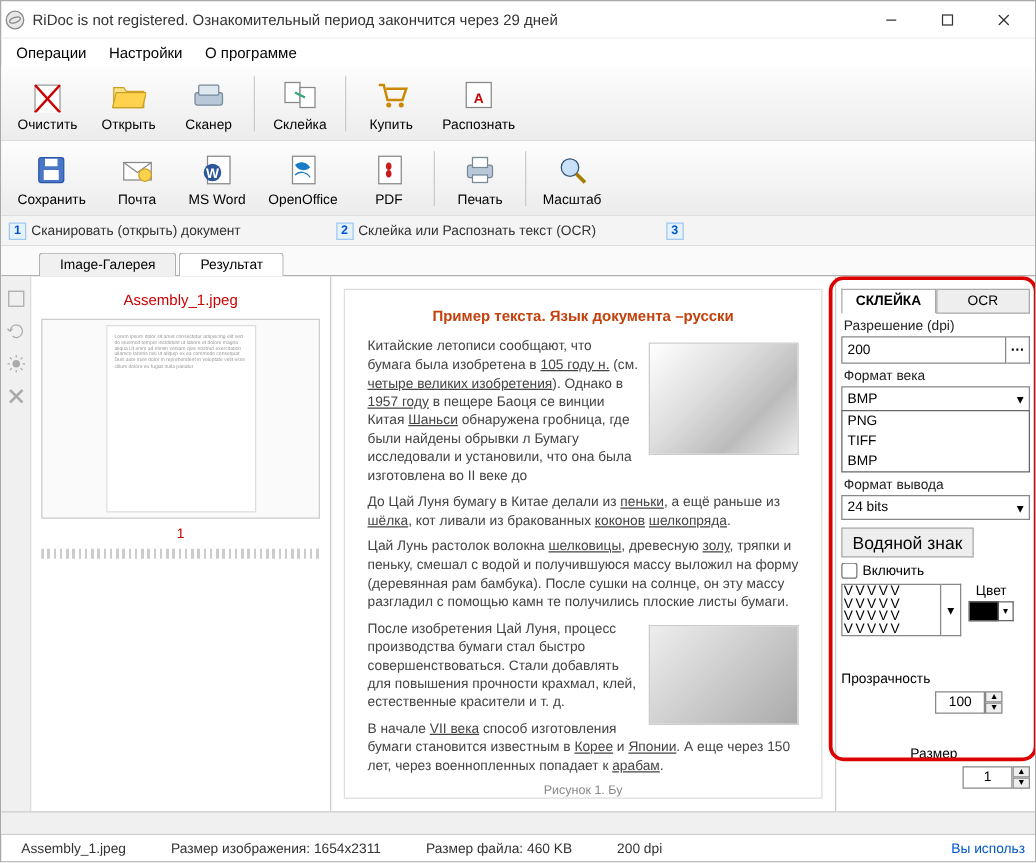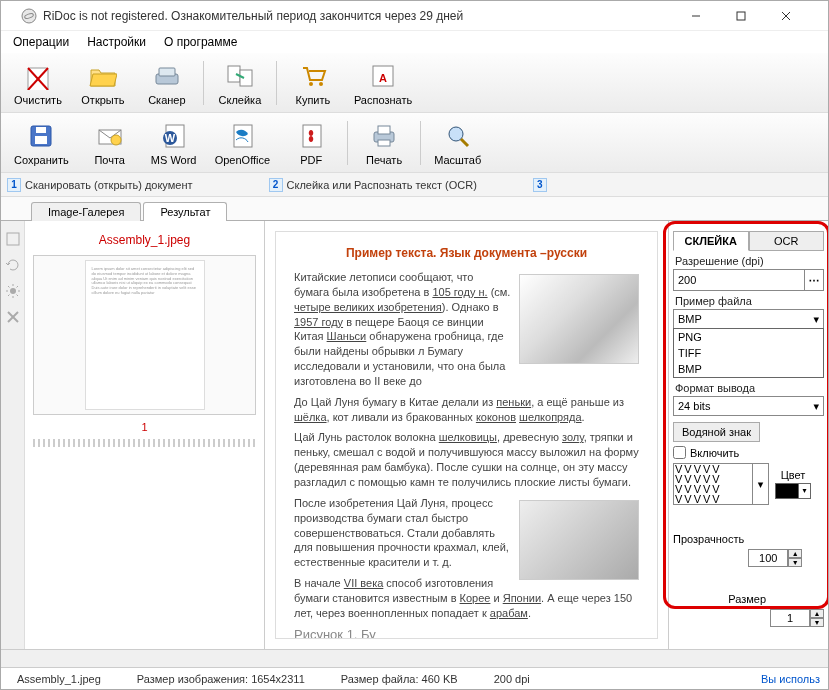--- a/index.html
+++ b/index.html
@@ -1,18 +1,18 @@
 <!DOCTYPE html>
 <html><head>
 <meta charset="utf-8">
 <style>
 * { box-sizing: border-box; margin: 0; padding: 0; font-family: Tahoma, Arial, sans-serif; font-size: 11px; }
 body { background: #fff; width: 829px; height: 690px; overflow: hidden; position: relative; }
 .window { border: 1px solid #aaa; height: 690px; display: flex; flex-direction: column; }
-.titlebar { height: 30px; display: flex; align-items: center; padding: 0 20px; border-bottom: 1px solid #eee; }
+.titlebar { height: 30px; display: flex; align-items: center; padding: 0 3px; border-bottom: 1px solid #eee; }
 .titlebar-icon { width: 16px; height: 16px; margin-right: 6px; }
 .titlebar-icon svg { width: 16px; height: 16px; }
 .titlebar-title { flex: 1; font-size: 12px; color: #333; }
 .winbtns { display: flex; gap: 0; }
 .winbtn { width: 45px; height: 28px; display: flex; align-items: center; justify-content: center; cursor: pointer; }
 .menubar { height: 22px; display: flex; align-items: center; padding: 0 4px; gap: 2px; }
 .menuitem { padding: 2px 8px; cursor: pointer; font-size: 12px; }
 .toolbar { height: 60px; display: flex; align-items: center; padding: 2px 6px; gap: 4px; border-bottom: 1px solid #ddd; background: linear-gradient(#fdfdfd,#ececec); }
 .toolbtn { display: flex; flex-direction: column; align-items: center; justify-content: center; min-width: 60px; height: 54px; padding: 2px 6px; cursor: pointer; border: 1px solid transparent; border-radius: 2px; gap: 2px; }
 .toolbtn .ticon { width: 32px; height: 32px; display: flex; align-items: center; justify-content: center; }
@@ -46,21 +46,21 @@
 .rtab { flex: 1; text-align: center; padding: 3px 0; border: 1px solid #aaa; font-size: 11px; cursor: pointer; background: #eee; }
 .rtab.active { background: #fff; font-weight: bold; border-bottom-color: #fff; }
 .rlabel { font-size: 11px; color: #222; margin: 4px 0 2px 2px; }
 .rinput { width: 100%; height: 22px; border: 1px solid #888; padding: 6px 4px; font-size: 11px; background: #fff; }
 .rinputwrap { position: relative; display: flex; }
 .rinputwrap .dots { width: 22px; border: 1px solid #888; border-left: none; text-align: center; cursor: pointer; line-height: 20px; font-weight: bold; }
 .rselect { width: 100%; height: 20px; border: 1px solid #888; font-size: 11px; background: #fff; display: flex; align-items: center; justify-content: space-between; padding: 0 4px; cursor: pointer; }
 .dropdown { border: 1px solid #666; background: #fff; margin-top: -1px; }
 .dropdown .opt { padding: 2px 4px; cursor: pointer; }
 .dropdown .opt.selected { background: #316ac5; color: #fff; }
-.grouplabel { border: 1px solid #aaa; padding: 3px 8px; display: inline-block; font-size: 11px; margin-top: 6px; background: #eee; }
+.grouplabel { border: 1px solid #aaa; padding: 3px 8px; display: inline-block; font-size: 14px; margin-top: 6px; background: #eee; }
 .chkrow { display: flex; align-items: center; gap: 4px; margin: 4px 0; }
 .chkrow input { width: 13px; height: 13px; }
 .wm-pattern { width: 80px; height: 42px; border: 1px solid #888; background: #fff; font-size: 9px; letter-spacing: 2px; line-height: 10px; overflow: hidden; padding: 1px; display: flex; align-items: center; }
 .wm-pattern span { display: block; }
 .colorwrap { display: flex; flex-direction: column; gap: 2px; align-items: center; }
 .colorbox { width: 24px; height: 16px; background: #000; border: 1px solid #666; cursor: pointer; }
 .transwrap { display: flex; align-items: center; gap: 4px; margin-top: 6px; }
 .spin { display: flex; margin-top: 38px; }
 .spin input { width: 40px; height: 18px; border: 1px solid #888; text-align: center; font-size: 11px; }
 .spinbtns { display: flex; flex-direction: column; }
@@ -315,57 +315,57 @@
       <div class="docpage">
         <h4>Пример текста. Язык документа –русски</h4>
         <div class="docimg"></div>
         <p><span>Китайские летописи сообщают, что бумага была изобретена в </span><span class="u">105 году н.</span><span> (см. </span><span class="u">четыре великих изобретения</span><span>). Однако в </span><span class="u">1957 году</span><span> в пещере Баоця се винции Китая </span><span class="u">Шаньси</span><span> обнаружена гробница, где были найдены обрывки л Бумагу исследовали и установили, что она была изготовлена во II веке до</span></p>
         <p><span>До Цай Луня бумагу в Китае делали из </span><span class="u">пеньки</span><span>, а ещё раньше из </span><span class="u">шёлка</span><span>, кот ливали из бракованных </span><span class="u">коконов</span><span> </span><span class="u">шелкопряда</span><span>.</span></p>
         <p><span>Цай Лунь растолок волокна </span><span class="u">шелковицы</span><span>, древесную </span><span class="u">золу</span><span>, тряпки и пеньку, смешал с водой и получившуюся массу выложил на форму (деревянная рам бамбука). После сушки на солнце, он эту массу разгладил с помощью камн те получились плоские листы бумаги.</span></p>
         <div style="clear:both"></div>
         <div class="docimg2"></div>
         <p>После изобретения Цай Луня, процесс произ­водства бумаги стал быстро совершенство­ваться. Стали добавлять для повышения прочности крахмал, клей, естественные кра­сители и т. д.</p>
         <p><span>В начале </span><span class="u">VII века</span><span> способ изготовления бумаги становится известным в </span><span class="u">Корее</span><span> и </span><span class="u">Японии</span><span>. А еще через 150 лет, через военнопленных по­падает к </span><span class="u">арабам</span><span>.</span></p>
-        <div style="clear:both;text-align:left;font-size:13px;color:#888">Рисунок 1. Бу</div>
+        <div style="clear:both;text-align:center;font-size:10px;color:#888">Рисунок 1. Бу</div>
         <p><span>В VI—VIII веках производство бумаги осуществлялось в </span><span class="u">Средней Азии</span></p>
       </div>
     </div>
 
     <div class="rightpanel">
       <div class="redframe"></div>
       <div class="rtabs">
         <div class="rtab active">СКЛЕЙКА</div>
         <div class="rtab">OCR</div>
       </div>
       <div class="rlabel">Разрешение (dpi)</div>
       <div class="rinputwrap">
         <input class="rinput" value="200" style="">
         <div class="dots">⋯</div>
       </div>
-      <div class="rlabel">Пример файла</div>
+      <div class="rlabel">Формат века</div>
       <div class="rselect">
           <span>BMP</span>
           <span>▾</span>
         </div>
       <div class="dropdown">
         <div class="opt">PNG</div>
         <div class="opt">TIFF</div>
         <div class="opt">BMP</div>
       </div>
       <div class="rlabel">Формат вывода</div>
       <div class="rselect">
           <span>24 bits</span>
           <span>▾</span>
         </div>
       <div class="grouplabel">Водяной знак</div>
       <div class="chkrow">
         <input type="checkbox" style="">
         <span>Включить</span>
       </div>
-      <div style="display:flex;gap:6px;align-items:center">
+      <div style="display:flex;gap:6px;align-items:flex-start">
         <div style="display:flex">
           <div class="wm-pattern">
               <span>VVVVV
 VVVVV
 VVVVV
 VVVVV</span>
             </div>
           <div style="width:16px;border:1px solid #888;border-left:none;display:flex;align-items:center;justify-content:center;cursor:pointer">▾</div>
         </div>
         <div class="colorwrap">

